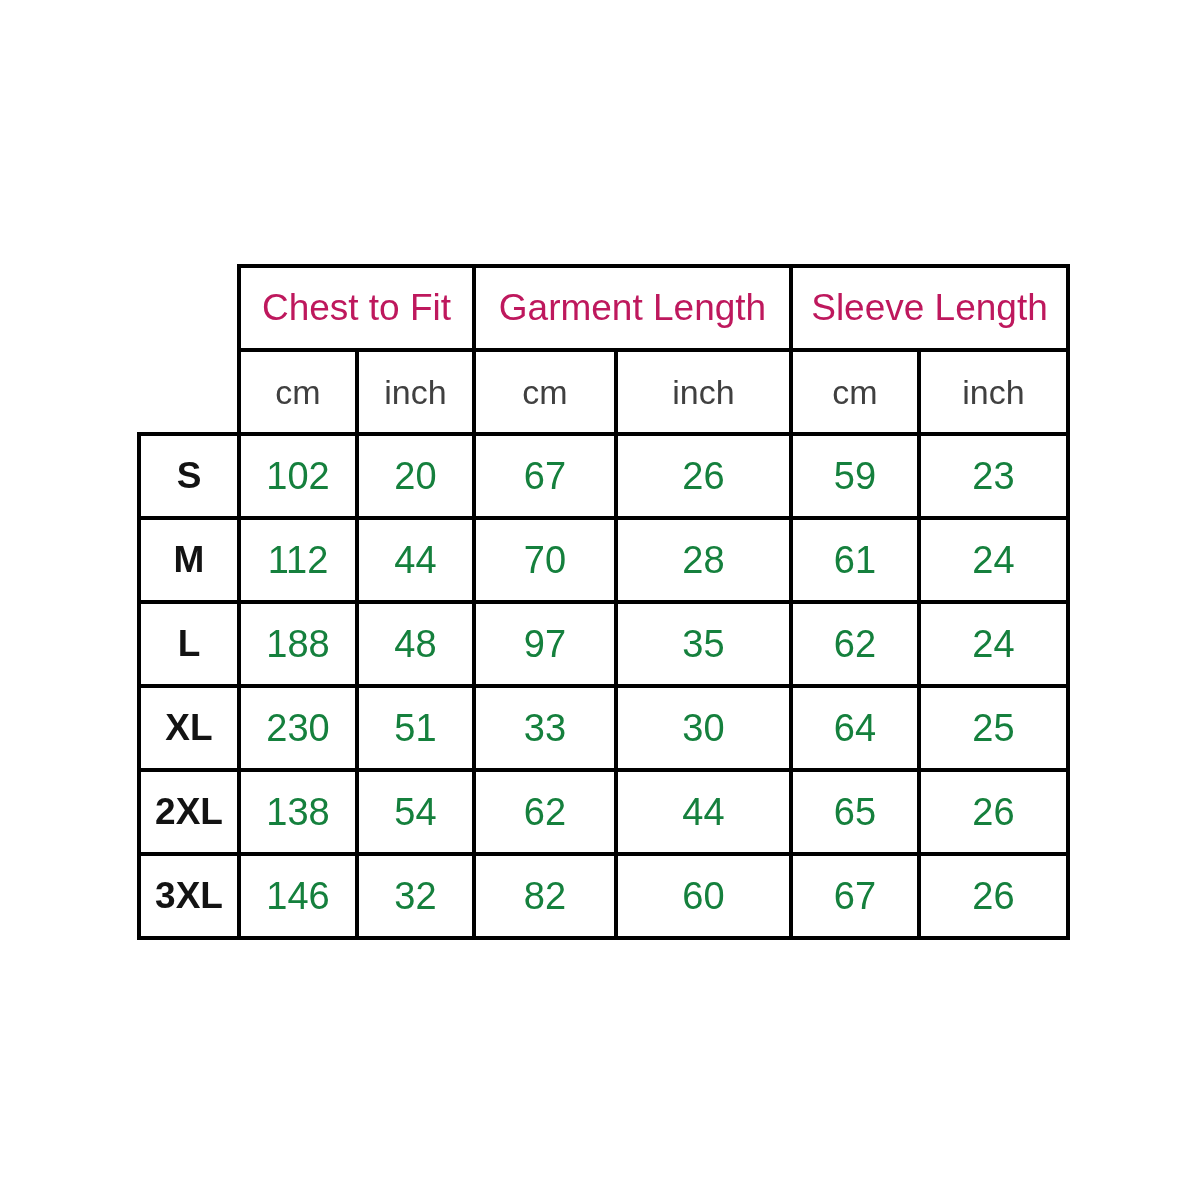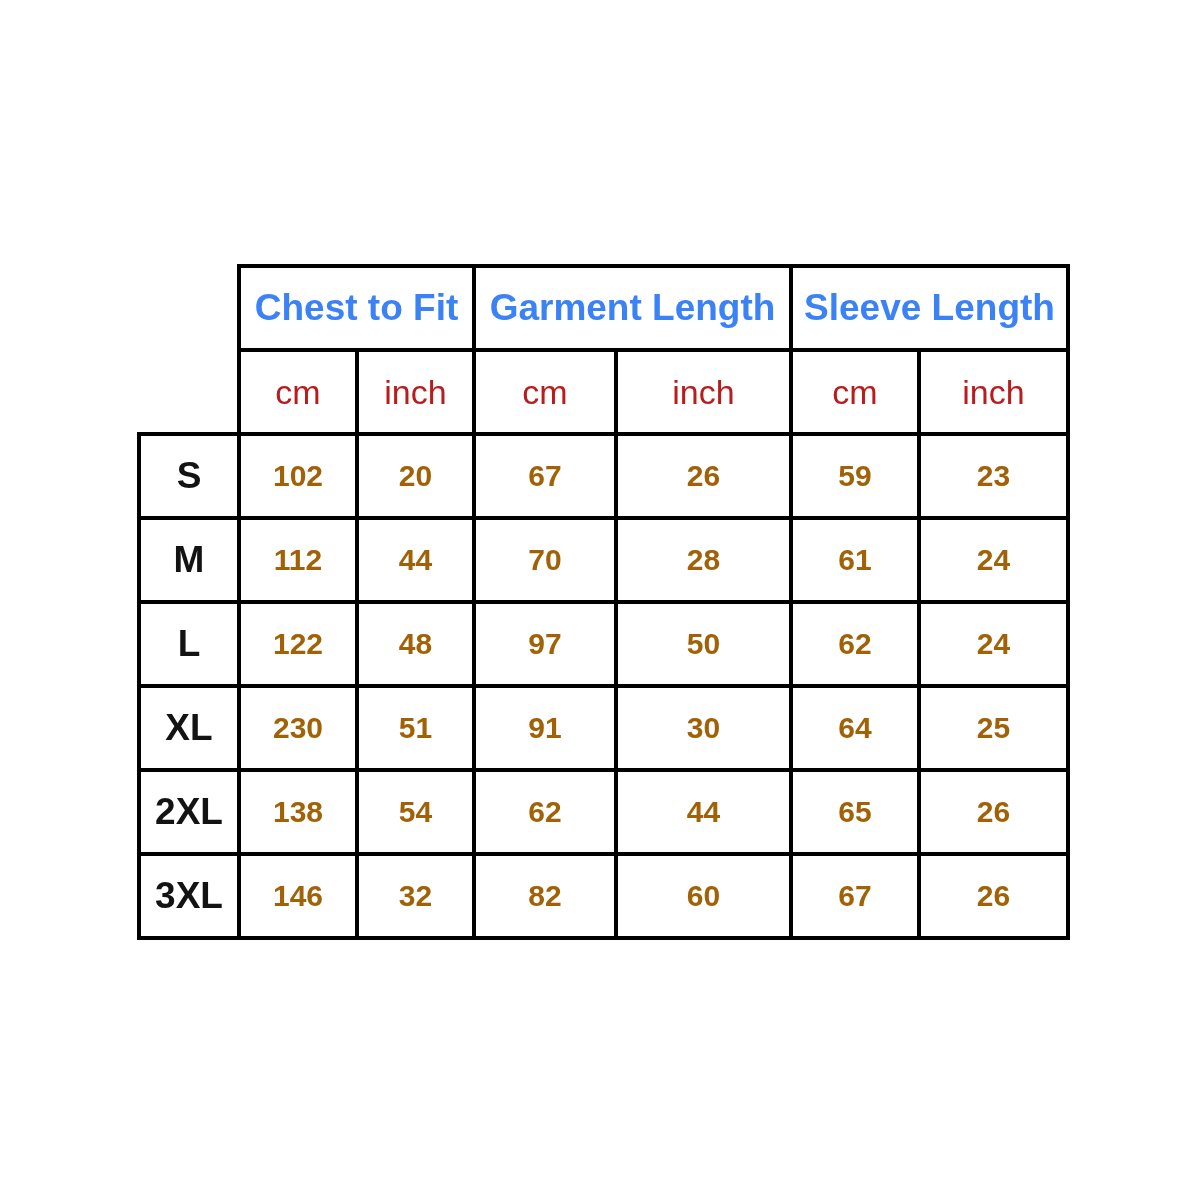--- a/index.html
+++ b/index.html
@@ -50,37 +50,37 @@
     overflow: hidden;
     white-space: nowrap;
   }
   
   table.size-chart td.corner-spacer {
     border: 0;
     background: transparent;
   }
   th.group-header {
     font-size: 37px;
-    font-weight: 700;
-    color: #3b82f6;
+    font-weight: 400;
+    color: #be185d;
   }
   th.unit-header {
     font-size: 34px;
     font-weight: 300;
-    color: #b91c1c;
+    color: #404040;
   }
   th.size-label {
     font-size: 37px;
     font-weight: 700;
     color: #131313;
   }
   td.value-cell {
-    font-size: 30px;
-    font-weight: 700;
-    color: #a16207;
+    font-size: 38px;
+    font-weight: 400;
+    color: #15803d;
   }
 </style>
 </head>
 <body>
 
 <div class="canvas">
   <div class="chart-wrap">
     <table class="size-chart">
       <colgroup>
         <col class="c-size">
@@ -120,32 +120,32 @@
           <th class="size-label">M</th>
           <td class="value-cell">112</td>
           <td class="value-cell">44</td>
           <td class="value-cell">70</td>
           <td class="value-cell">28</td>
           <td class="value-cell">61</td>
           <td class="value-cell">24</td>
         </tr>
         <tr>
           <th class="size-label">L</th>
-          <td class="value-cell">122</td>
+          <td class="value-cell">188</td>
           <td class="value-cell">48</td>
           <td class="value-cell">97</td>
-          <td class="value-cell">50</td>
+          <td class="value-cell">35</td>
           <td class="value-cell">62</td>
           <td class="value-cell">24</td>
         </tr>
         <tr>
           <th class="size-label">XL</th>
           <td class="value-cell">230</td>
           <td class="value-cell">51</td>
-          <td class="value-cell">91</td>
+          <td class="value-cell">33</td>
           <td class="value-cell">30</td>
           <td class="value-cell">64</td>
           <td class="value-cell">25</td>
         </tr>
         <tr>
           <th class="size-label">2XL</th>
           <td class="value-cell">138</td>
           <td class="value-cell">54</td>
           <td class="value-cell">62</td>
           <td class="value-cell">44</td>

